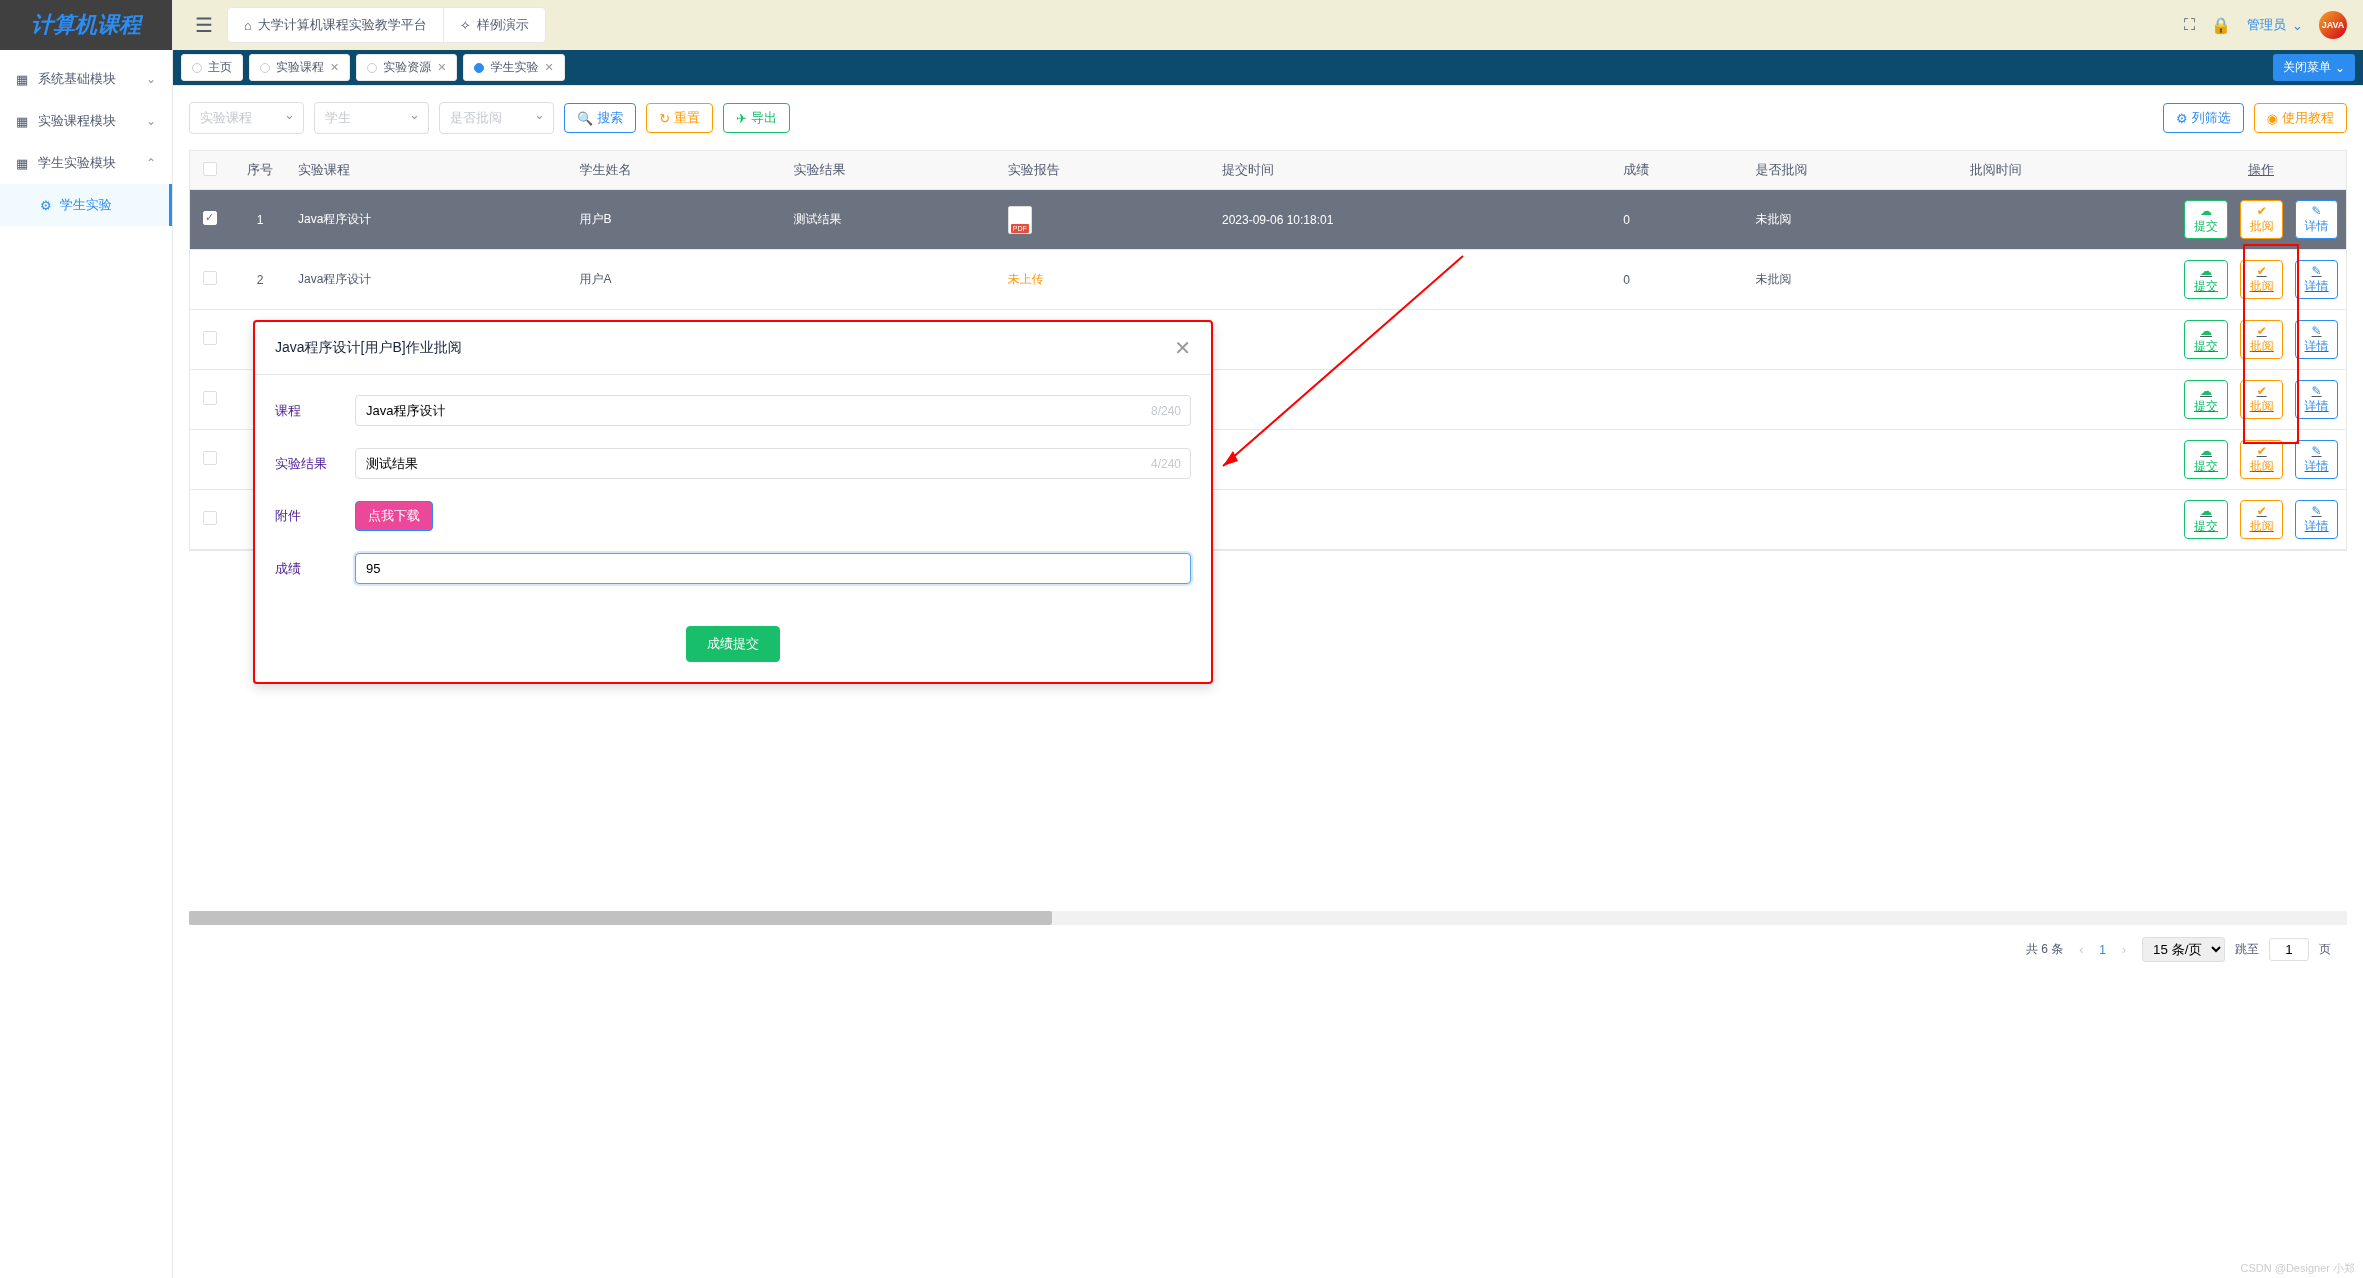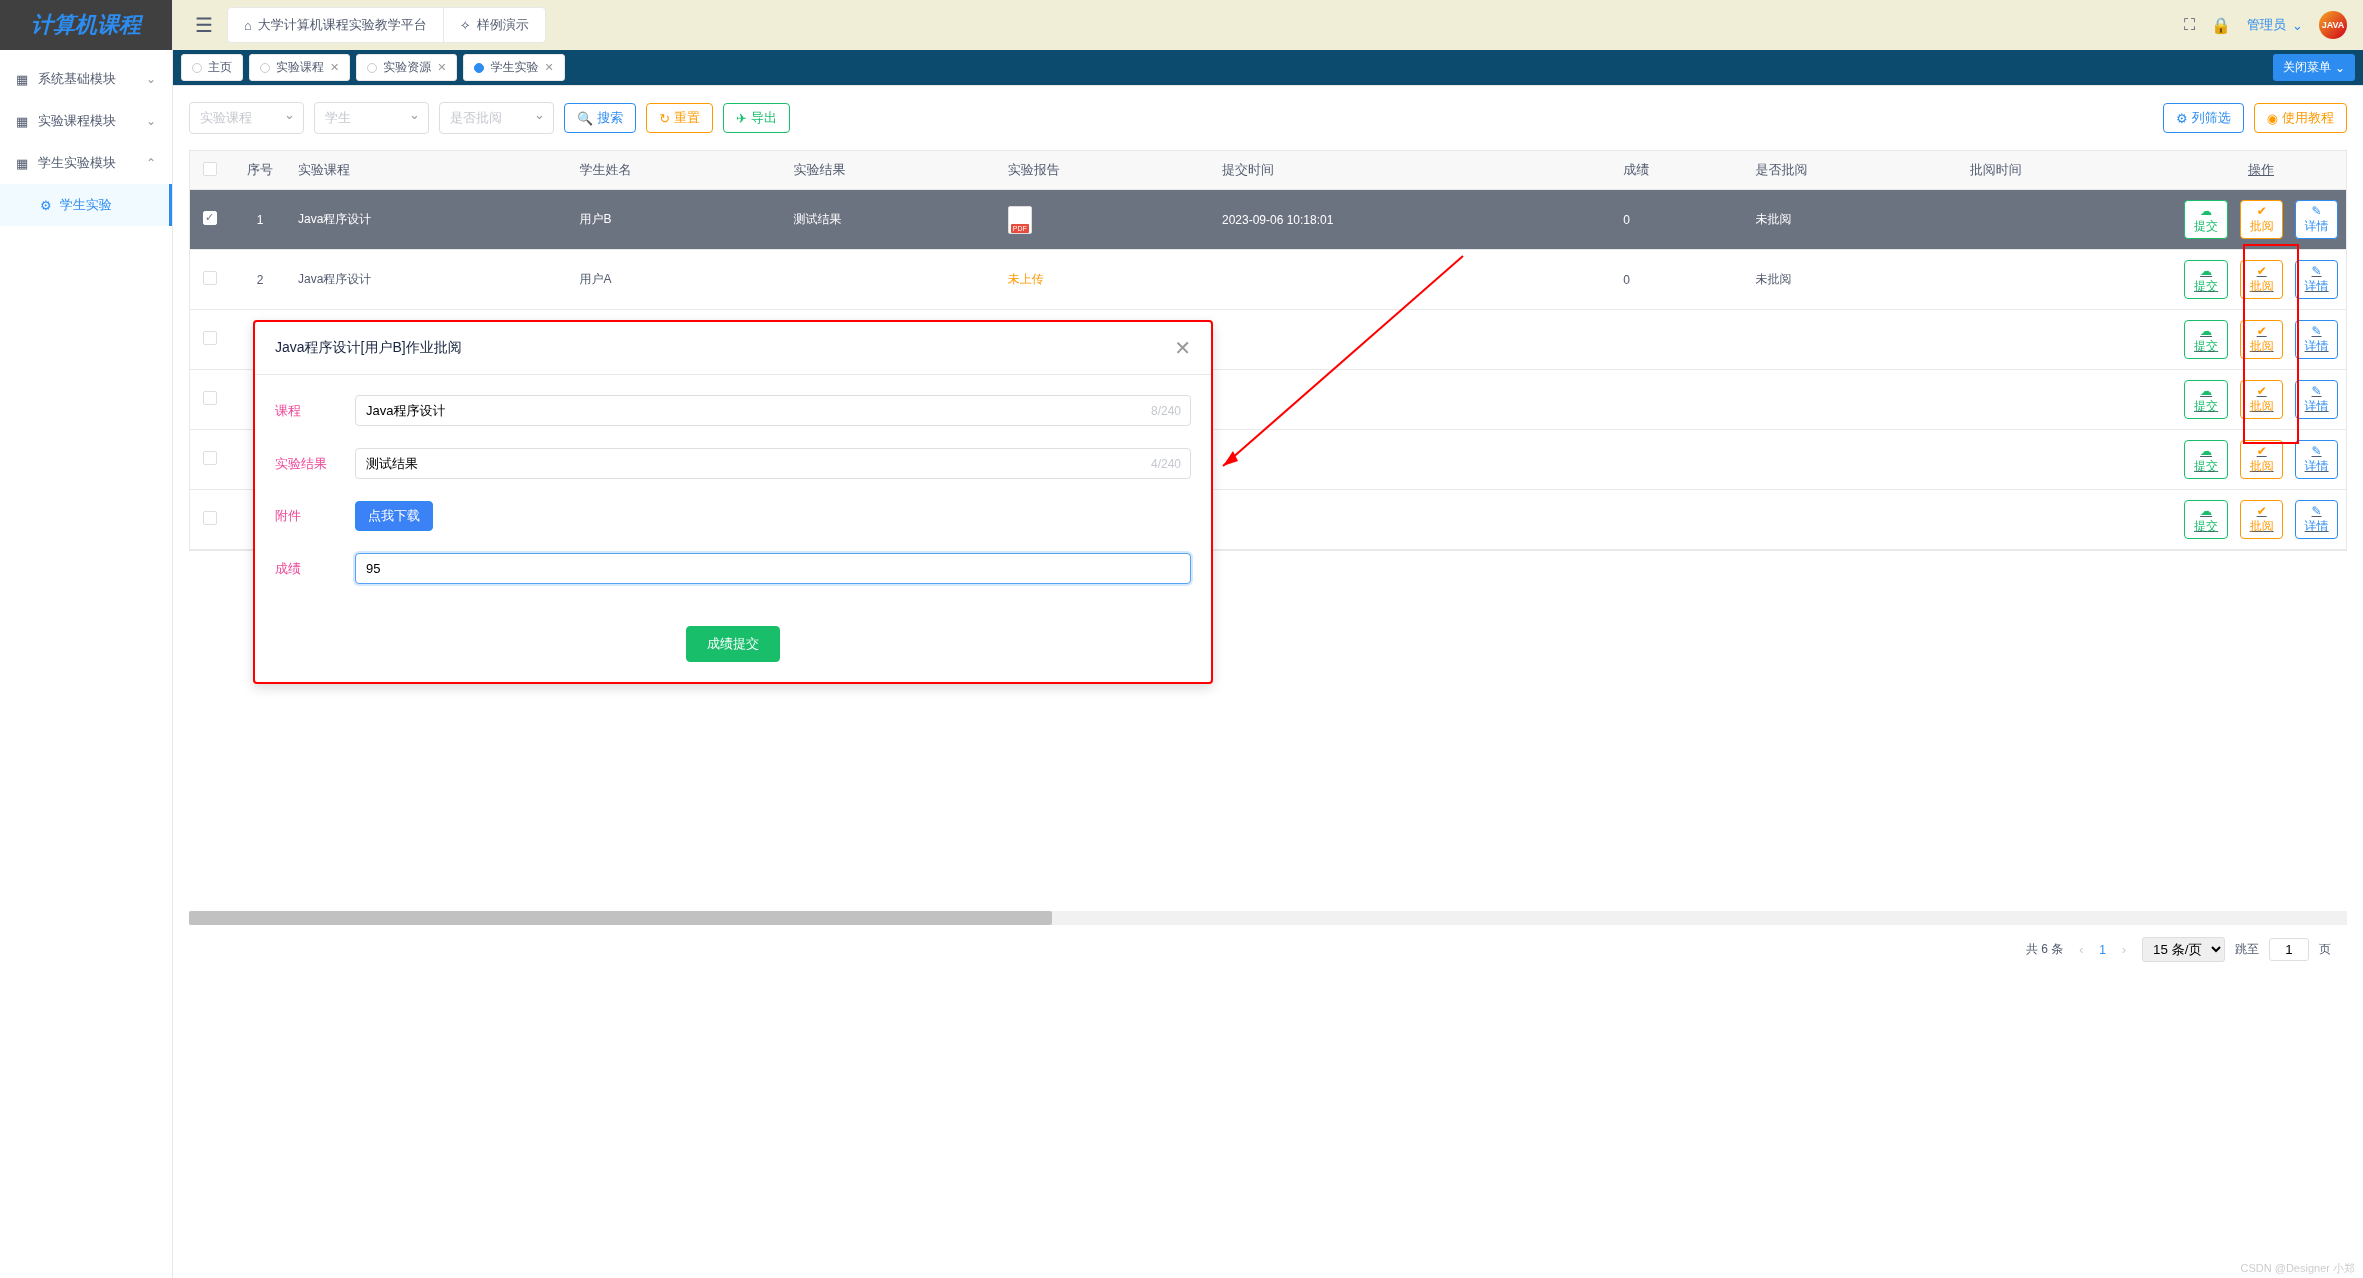--- a/index.html
+++ b/index.html
@@ -38,21 +38,21 @@
     
     
     .content { flex: 1; padding: 16px; overflow: auto; position: relative; }
     .filter-bar { display: flex; gap: 10px; margin-bottom: 16px; align-items: center; }
     .select { border: 1px solid #dcdee2; border-radius: 4px; padding: 6px 22px 6px 10px; background: #fff; color: #c5c8ce; min-width: 115px; position: relative; cursor: pointer; }
     .select::after { content: "⌄"; position: absolute; right: 8px; top: 4px; color: #999; }
     .btn { border: 1px solid; border-radius: 4px; padding: 5px 12px; background: #fff; cursor: pointer; display: inline-flex; align-items: center; gap: 4px; font-size: 13px; }
     .btn-primary { border-color: #2d8cf0; color: #2d8cf0; }
     .btn-warning { border-color: #f90; color: #f90; }
     .btn-success { border-color: #19be6b; color: #19be6b; }
-    .btn-solid-primary { background: #3b82f6; color: #fff; border-color: #2d8cf0; }
+    .btn-solid-primary { background: #ec4899; color: #fff; border-color: #2d8cf0; }
     .btn-solid-success { background: #19be6b; color: #fff; border-color: #19be6b; padding: 8px 20px; }
     .filter-right { margin-left: auto; display: flex; gap: 10px; }
     
     
     .table-wrap { border: 1px solid #e8e8e8; }
     table { width: 100%; border-collapse: collapse; }
     th { background: #f8f8f9; padding: 10px 8px; text-align: left; border-bottom: 1px solid #e8e8e8; font-weight: normal; color: #515a6e; font-size: 13px; }
     td { padding: 10px 8px; border-bottom: 1px solid #e8e8e8; font-size: 12px; }
     tr.selected td { background: #6b7280; color: #fff; }
     .checkbox { width: 14px; height: 14px; border: 1px solid #dcdee2; border-radius: 2px; display: inline-block; cursor: pointer; background: #fff; }
@@ -71,21 +71,21 @@
     .highlight-box { position: absolute; border: 2px solid red; pointer-events: none; }
     .arrow-line { position: absolute; pointer-events: none; }
     
     
     .modal { position: absolute; background: #fff; border: 2px solid red; border-radius: 4px; box-shadow: 0 4px 12px rgba(0,0,0,0.15); }
     .modal-header { padding: 14px 20px; border-bottom: 1px solid #e8e8e8; display: flex; justify-content: space-between; align-items: center; }
     .modal-title { font-size: 14px; color: #17233d; }
     .modal-close { cursor: pointer; color: #999; font-size: 20px; }
     .modal-body { padding: 20px; }
     .form-row { display: flex; align-items: center; margin-bottom: 22px; }
-    .form-label { width: 80px; color: #ec4899; }
+    .form-label { width: 80px; color: #4c1d95; }
     .form-input-wrap { flex: 1; position: relative; }
     .form-input { width: 100%; border: 1px solid #dcdee2; border-radius: 4px; padding: 7px 10px; font-size: 13px; }
     .form-input.focused { border-color: #57a3f3; box-shadow: 0 0 0 2px rgba(45,140,240,0.2); }
     .char-count { position: absolute; right: 10px; top: 50%; transform: translateY(-50%); color: #c5c8ce; font-size: 12px; }
     .modal-footer { text-align: center; padding-bottom: 20px; }
     
     
     .pagination { display: flex; justify-content: flex-end; align-items: center; gap: 10px; padding: 12px 16px; font-size: 12px; color: #515a6e; }
     .page-input { width: 40px; border: 1px solid #dcdee2; border-radius: 3px; padding: 3px; text-align: center; }
     .page-select { border: 1px solid #dcdee2; border-radius: 3px; padding: 3px 6px; }

